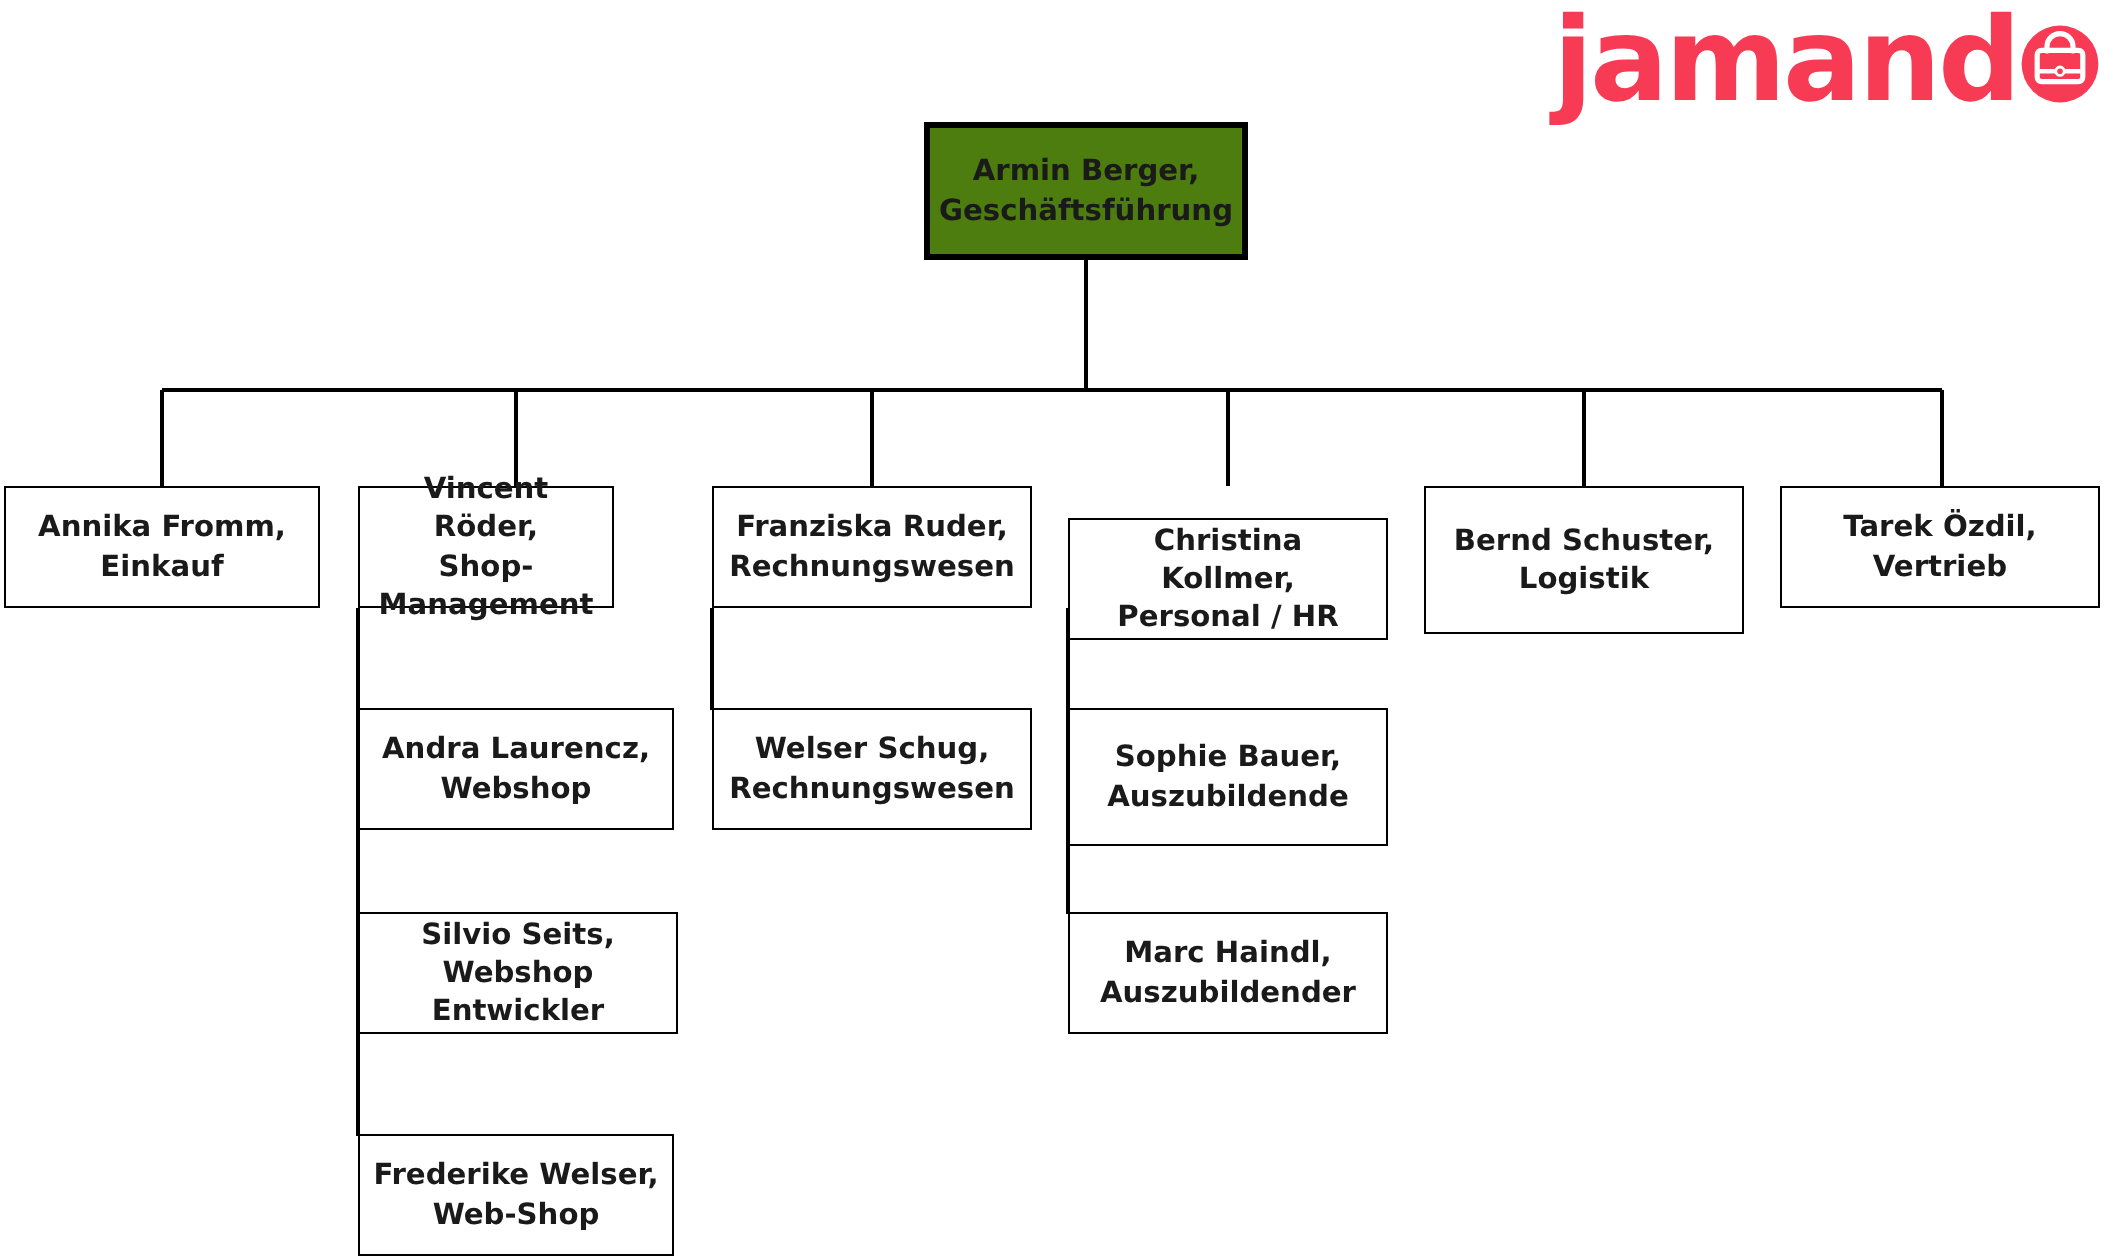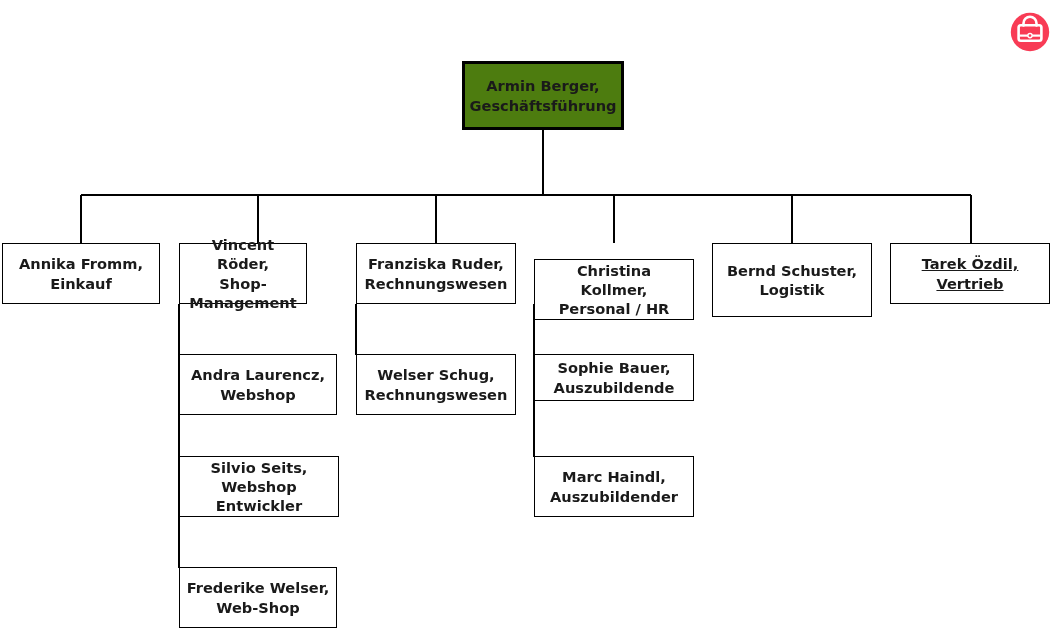--- a/index.html
+++ b/index.html
@@ -76,20 +76,21 @@
   }
   .conn.v { width: 1.6px; }
   .conn.h { height: 1.6px; }
 </style>
 </head>
 <body>
 
 <div id="chart-root">
 
   <div id="logo">
+    <span id="logo-text">jamand</span>
     <span id="logo-basket">
       <svg width="40" height="42" viewBox="0 0 40 42" xmlns="http://www.w3.org/2000/svg">
         <circle cx="20" cy="21" r="19.2" fill="#f83b55"></circle>
         <path d="M13.5 14.5 v-2.2 a6.5 6.5 0 0 1 13 0 v2.2" fill="none" stroke="#ffffff" stroke-width="2.6" stroke-linecap="round"></path>
         <rect x="8.6" y="14.2" width="22.8" height="15.6" rx="2.2" fill="none" stroke="#ffffff" stroke-width="2.6"></rect>
         <line x1="9.6" y1="24.6" x2="30.4" y2="24.6" stroke="#ffffff" stroke-width="2.2"></line>
         <circle cx="20" cy="24.6" r="2.1" fill="#f83b55" stroke="#ffffff" stroke-width="1.4"></circle>
       </svg>
     </span>
   </div>
@@ -121,23 +122,23 @@
 Webshop
 Entwickler</div>
       <div class="node" style="left: 179px; top: 567px; width: 158px; height: 61px;">Frederike Welser,
 Web-Shop</div>
       <div class="node" style="left: 356px; top: 243px; width: 160px; height: 61px; text-align: center;">Franziska Ruder,
 Rechnungswesen</div>
       <div class="node" style="left: 356px; top: 354px; width: 160px; height: 61px;">Welser Schug,
 Rechnungswesen</div>
       <div class="node" style="left: 534px; top: 243px; width: 160px; height: 61px; margin-top: 16px;">Christina Kollmer,
 Personal / HR</div>
-      <div class="node" style="left: 534px; top: 354px; width: 160px; height: 47px;">Sophie Bauer,
+      <div class="node" style="left: 534px; top: 354px; width: 160px; height: 69px;">Sophie Bauer,
 Auszubildende</div>
       <div class="node" style="left: 534px; top: 456px; width: 160px; height: 61px;">Marc Haindl,
 Auszubildender</div>
       <div class="node" style="left: 712px; top: 243px; width: 160px; height: 74px;">Bernd Schuster,
 Logistik</div>
-      <div class="node" style="left: 890px; top: 243px; width: 160px; height: 61px; text-decoration: underline;">Tarek Özdil,
+      <div class="node" style="left: 890px; top: 243px; width: 160px; height: 61px;">Tarek Özdil,
 Vertrieb</div>
     </div>
 
 </div>
 
 </body></html>

